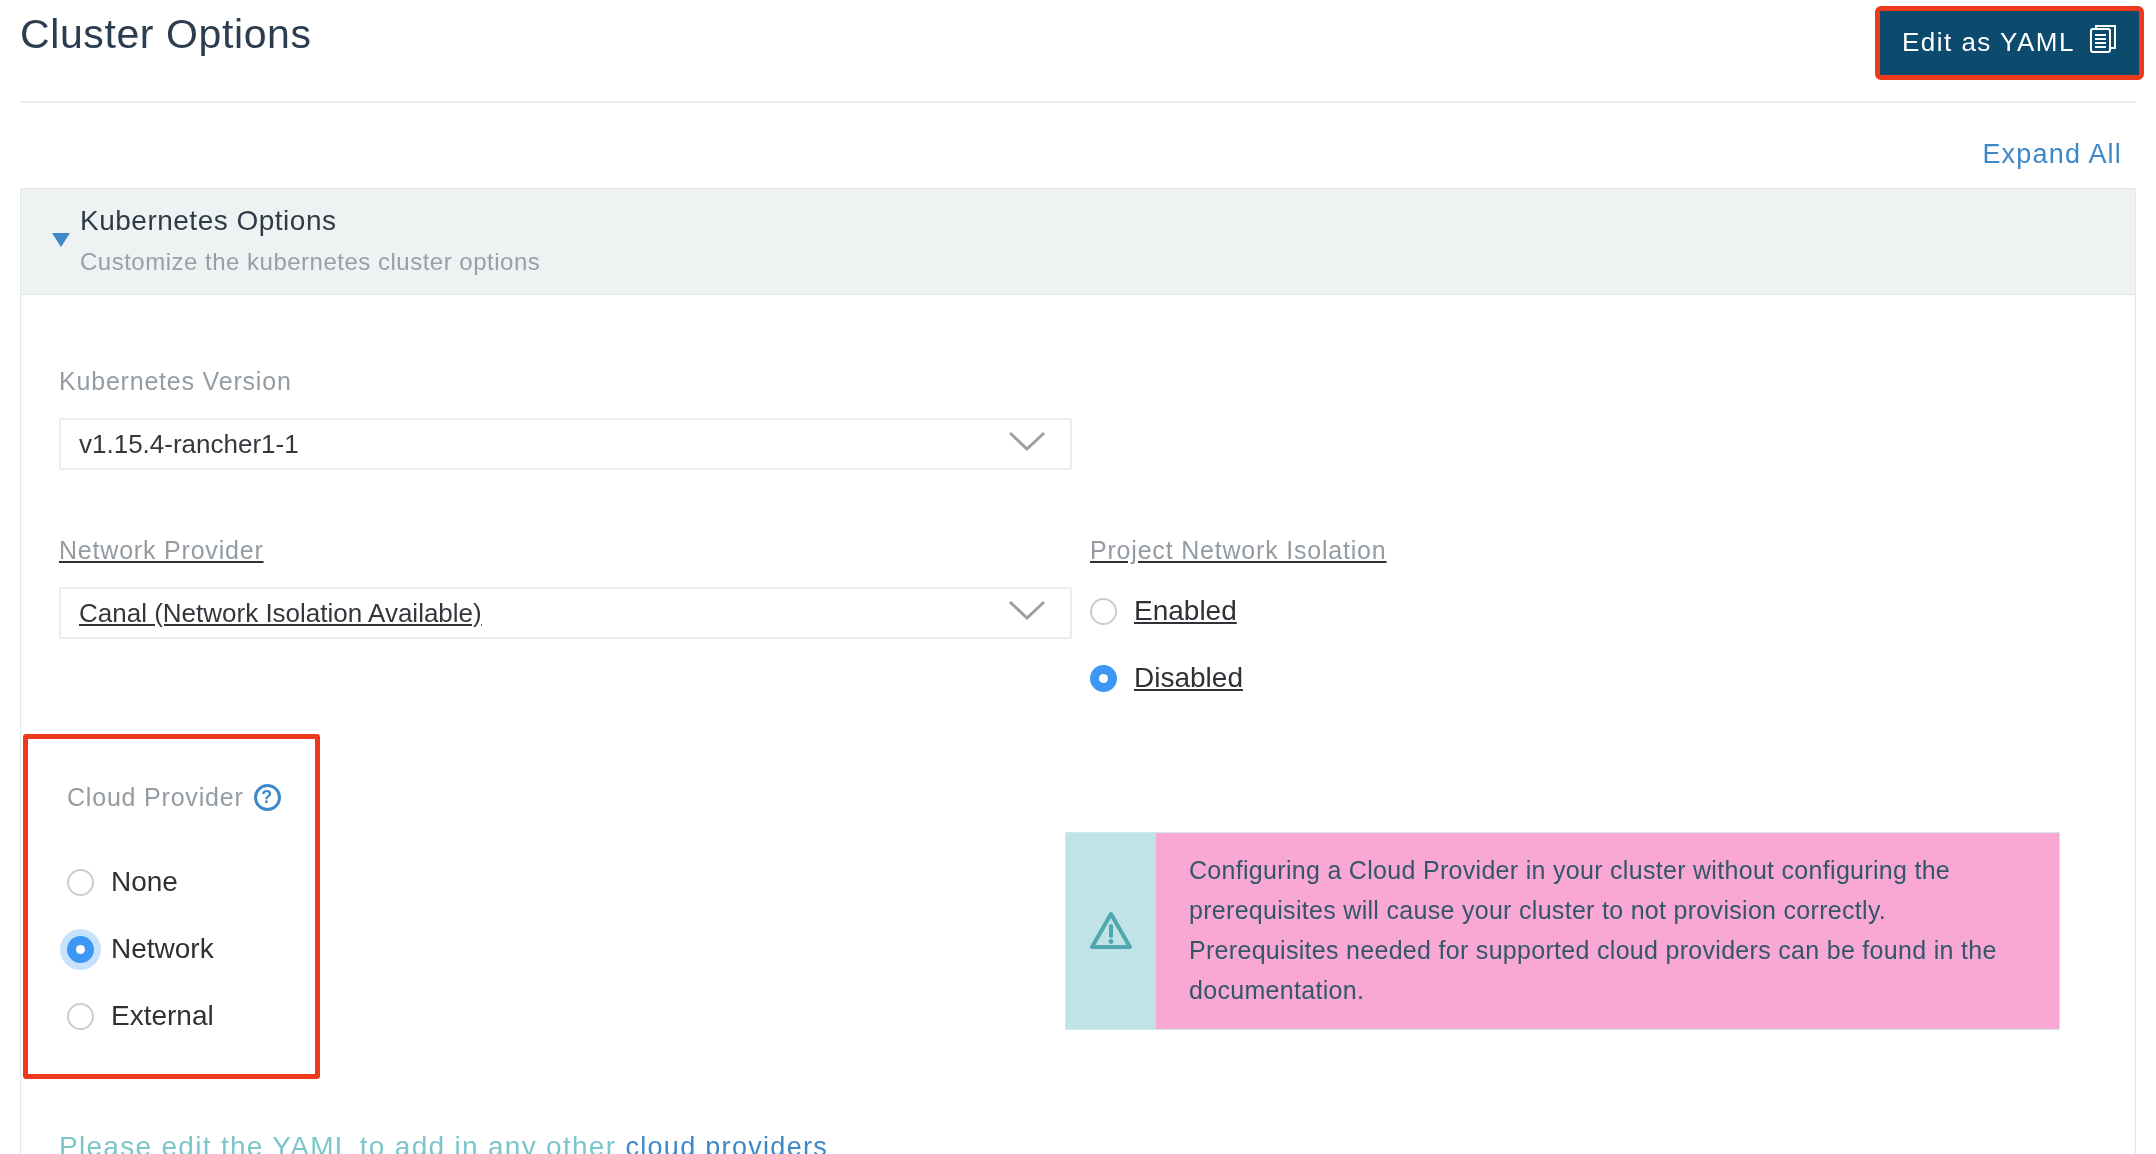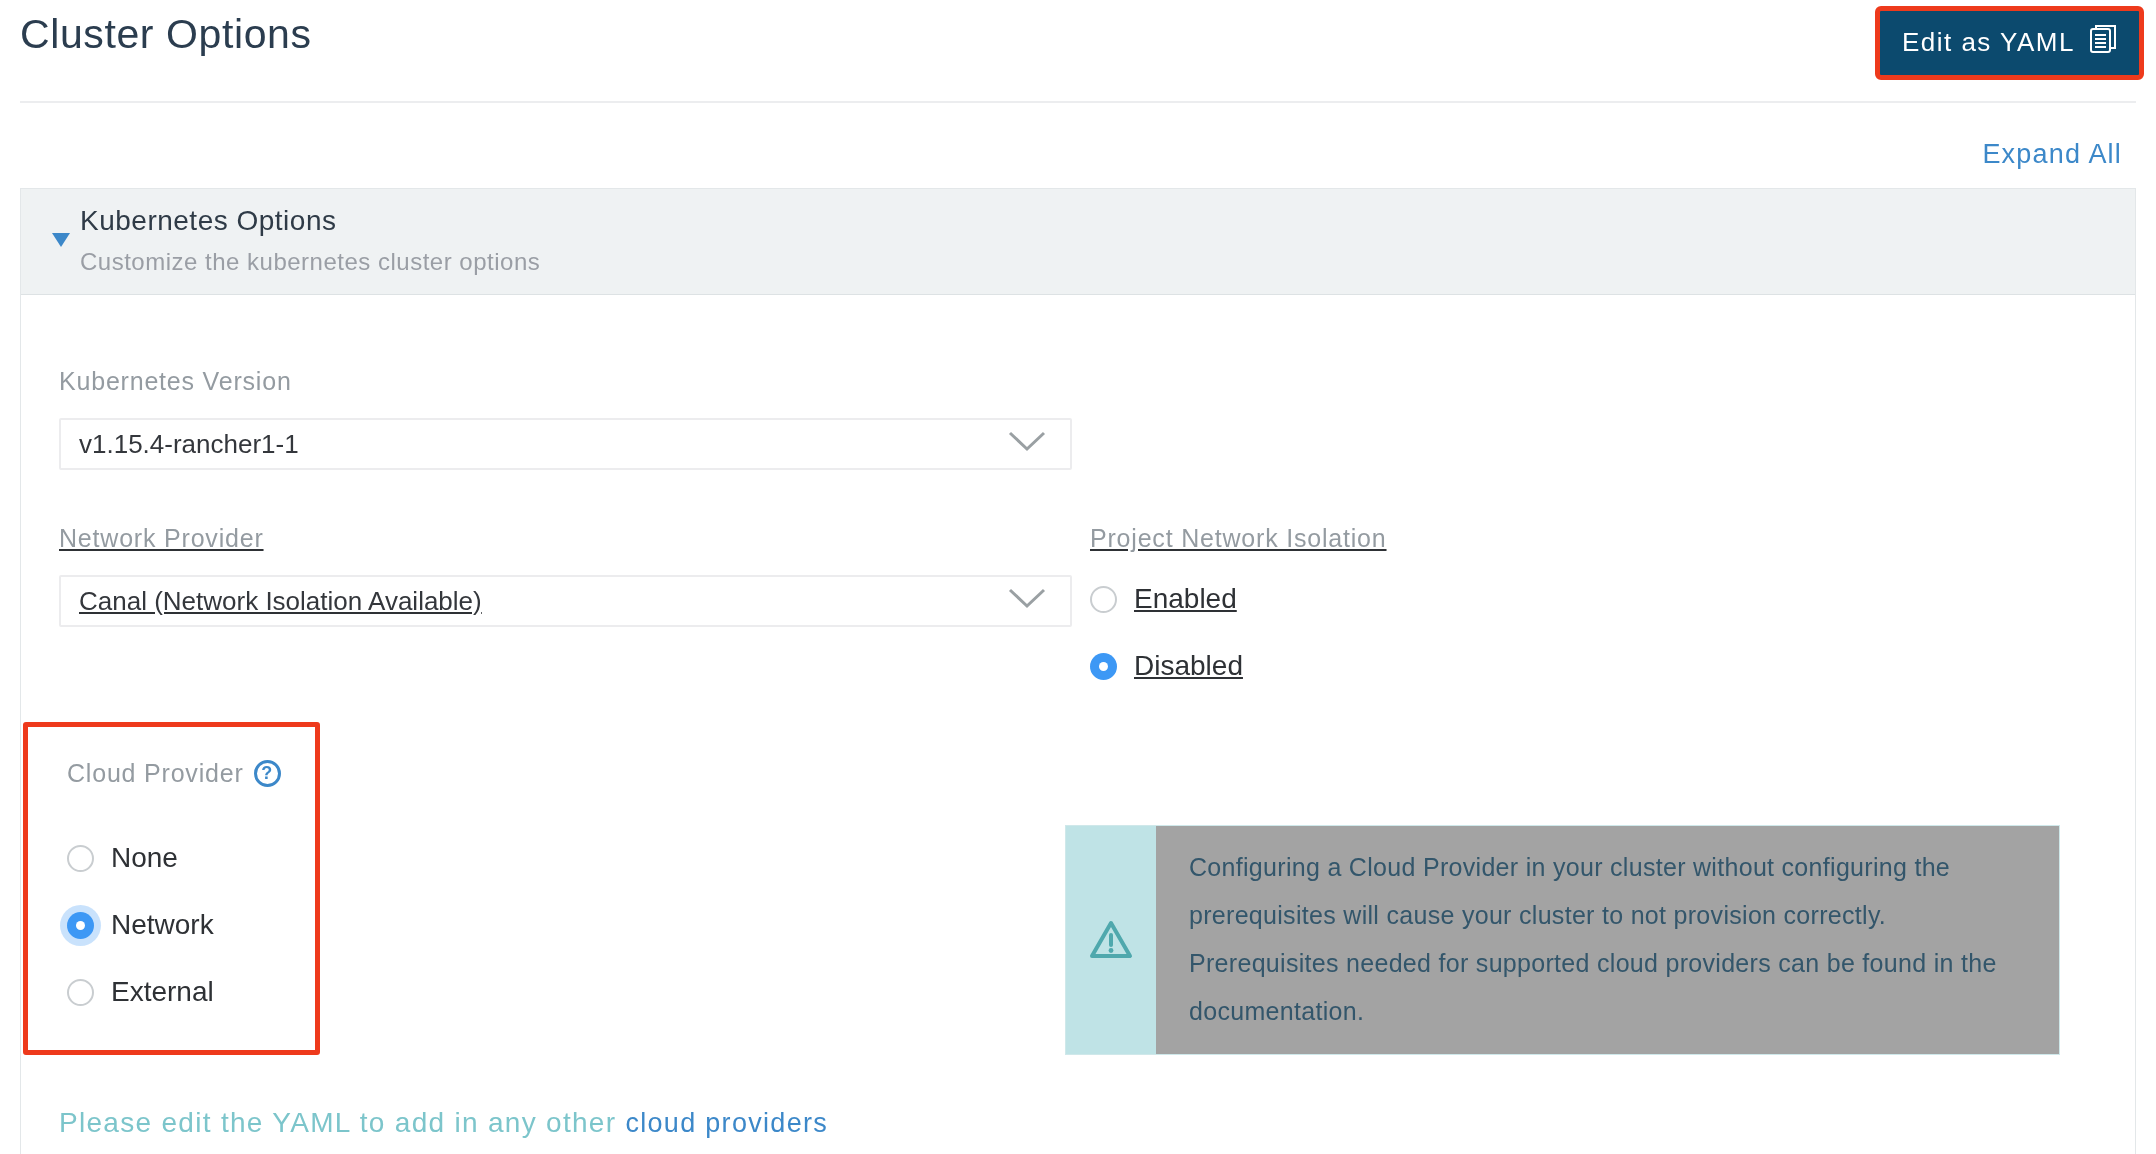--- a/index.html
+++ b/index.html
@@ -58,21 +58,21 @@
     border-right: 9px solid transparent;
     border-top: 14px solid #3c88c9;
   }
   .sec-title { font-size: 28px; color: #2f3b47; letter-spacing: 0.5px; }
   .sec-sub { font-size: 24px; color: #9a9ea5; letter-spacing: 0.5px; margin-top: 11px; }
 
   
   .form { padding: 0 38px 10px 38px; }
   .field-label {
     font-size: 25px; color: #949ba1; letter-spacing: 0.8px;
-    display: flex; align-items: center; gap: 10px;
+    display: flex; align-items: center; gap: 10px; margin-top: 12px;
   }
   .select {
     margin-top: 22px;
     width: 1013px; height: 52px;
     border: 2px solid #ececee; border-radius: 2px;
     background: #ffffff;
     display: flex; align-items: center; justify-content: space-between;
     padding: 0 22px 0 18px;
     font-size: 26px; color: #34373c;
     cursor: pointer;
@@ -97,21 +97,21 @@
   .radio.selected { border: none; background: #3d98f5; }
   .radio.selected::after {
     content: ""; position: absolute;
     width: 9px; height: 9px; border-radius: 50%;
     background: #ffffff; left: 9px; top: 9px;
   }
   .radio.halo { box-shadow: 0 0 0 7px rgba(61,152,245,0.28); }
   .radio-label { font-size: 28px; color: #2e3135; }
 
   
-  .row-3 { margin-top: 40px; align-items: flex-end; }
+  .row-3 { margin-top: 40px; }
   .cloud-ring {
     border: 5px solid #ee3a1c; border-radius: 3px;
     margin-left: -36px;
     padding: 32px 34px 42px 39px;
     flex: 0 0 auto;
   }
   .help-icon {
     display: inline-flex; align-items: center; justify-content: center;
     width: 27px; height: 27px; border-radius: 50%;
     border: 3px solid #3c88c9; color: #3c88c9;
@@ -123,23 +123,23 @@
     margin-left: auto; margin-right: 37px; margin-top: 98px;
     width: 995px; min-height: 196px;
     display: flex;
     border: 1px solid #cfe8ea;
   }
   .alert-strip {
     width: 90px; background: #bfe3e6; flex: 0 0 auto;
     display: flex; align-items: center; justify-content: center;
   }
   .alert-body {
-    flex: 1; background: #a3a3a3;
+    flex: 1; background: #f9a8d4;
     padding: 17px 34px 19px 33px;
-    font-size: 25px; line-height: 48px;
+    font-size: 25px; line-height: 40px;
     color: #33566b; letter-spacing: 0.3px;
   }
 
   
   .footer-note {
     margin-top: 52px; padding-bottom: 28px;
     font-size: 28px; letter-spacing: 1.3px;
   }
   .note-teal { color: #7cc5cb; }
 </style>

